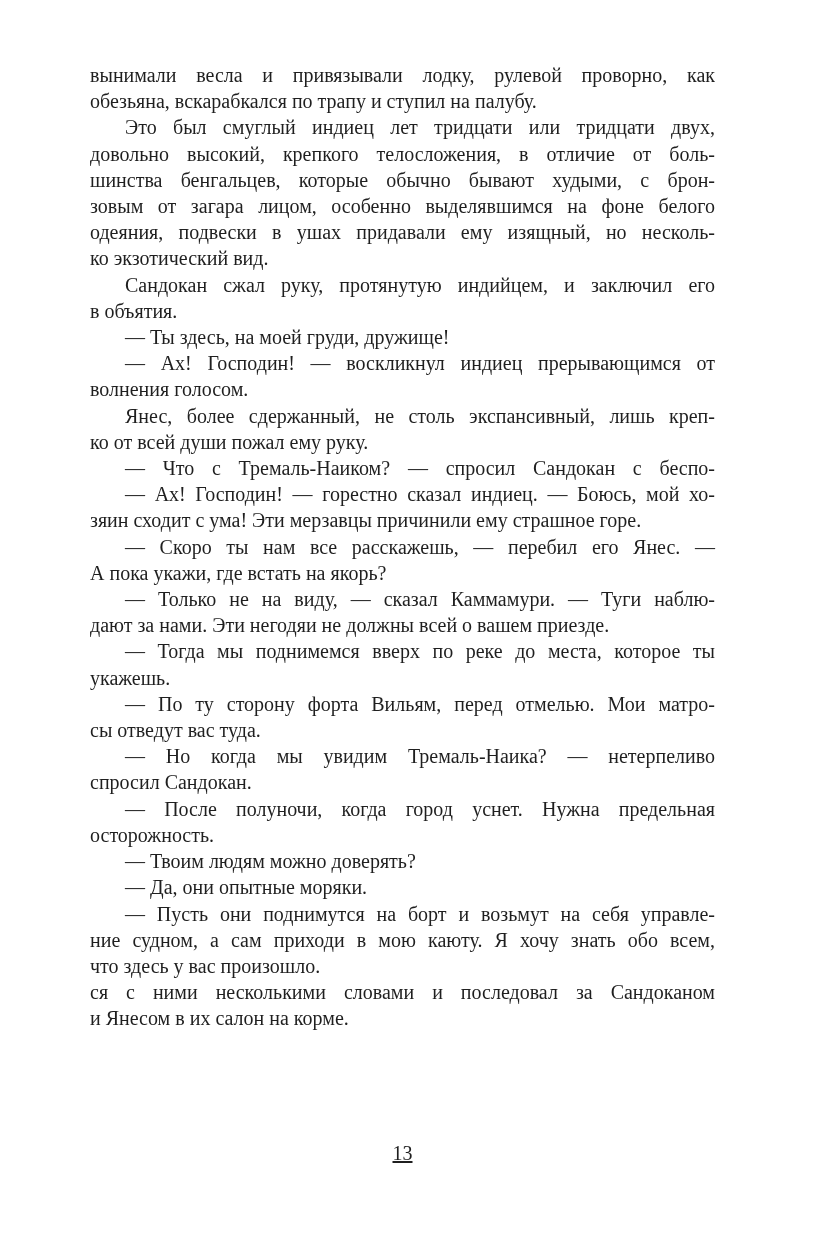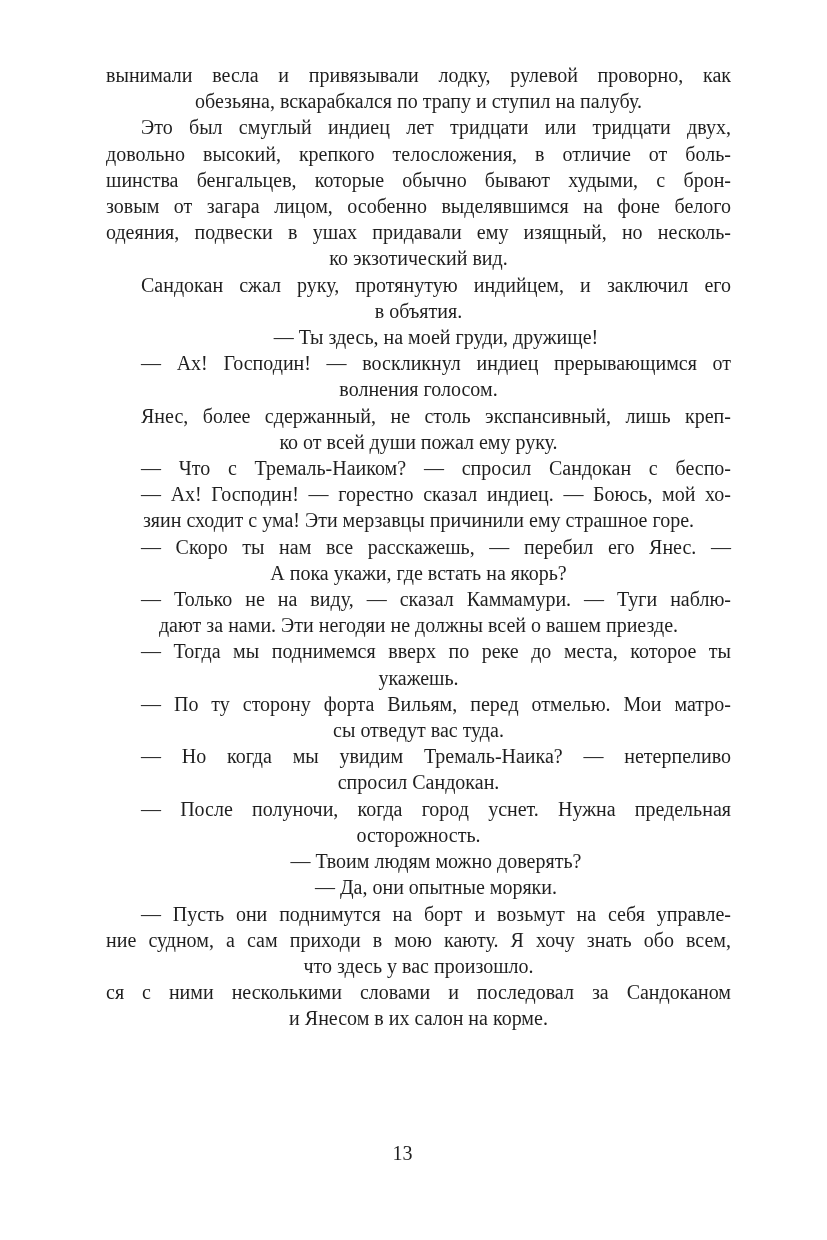--- a/index.html
+++ b/index.html
@@ -18,49 +18,49 @@
   .book-page {
     position: absolute;
     inset: 0;
     background: #ffffff;
   }
   .text-block {
     position: absolute;
     left: 90px;
     top: 62px;
     width: 625px;
-    margin-left: 16px;
   }
   .para {
     margin: 0;
     padding: 0;
   }
   .line {
     font-size: 20px;
     line-height: 26.2px;
-    text-align: center;
+    text-align: left;
     text-rendering: optimizeLegibility;
   }
   .line.just {
     text-align: justify;
     text-align-last: justify;
     text-justify: inter-word;
   }
   .line.indent {
     text-indent: 35px;
   }
   .page-number {
     position: absolute;
     left: 90px;
     top: 1141px;
     width: 625px;
     text-align: center;
     font-size: 20px;
     line-height: 24px;
     color: #1f1f1f;
+    text-decoration: underline;
   }
 </style>
 </head>
 <body>
 
 <div class="book-page">
   <div class="text-block">
       <div class="para">
         <div class="line just">вынимали весла и привязывали лодку, рулевой проворно, как</div>
         <div class="line">обезьяна, вскарабкался по трапу и ступил на палубу.</div>

